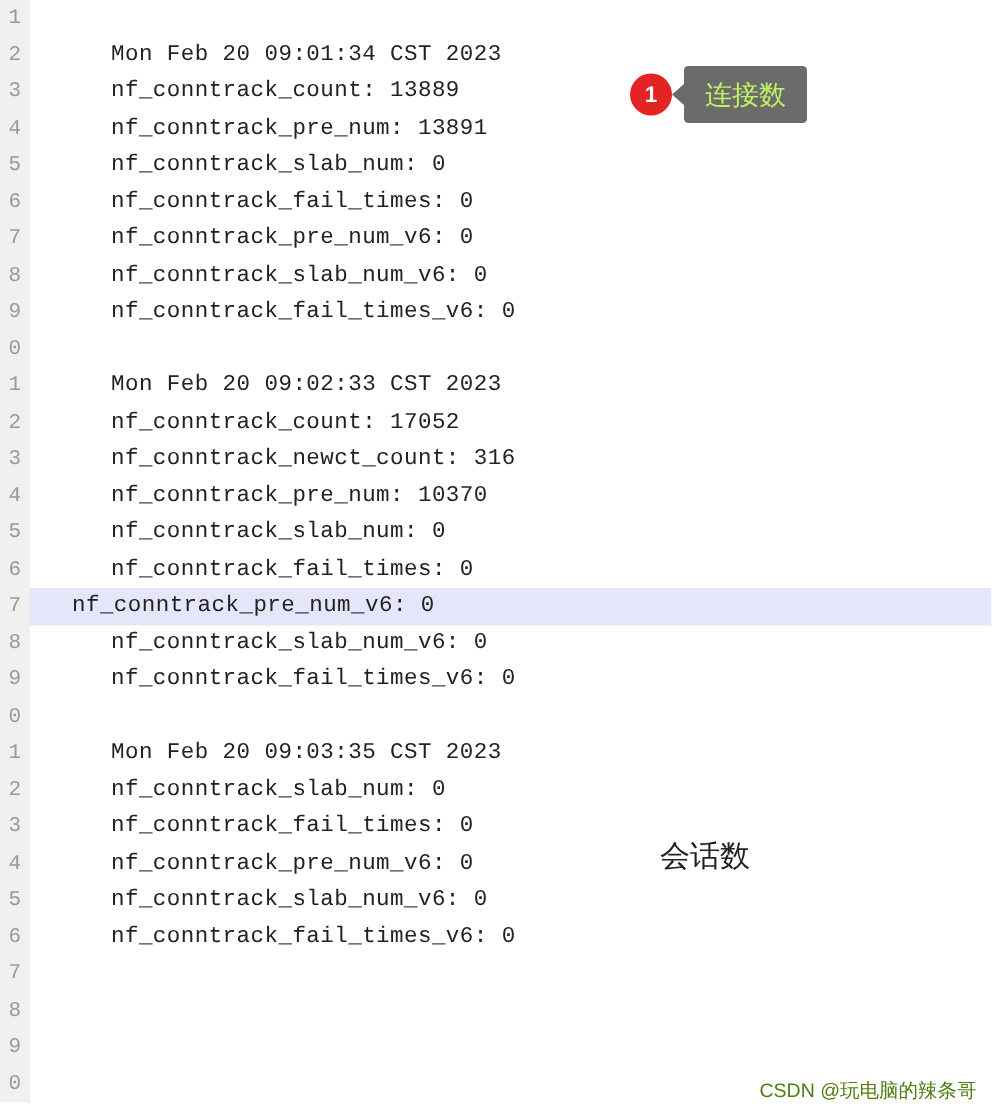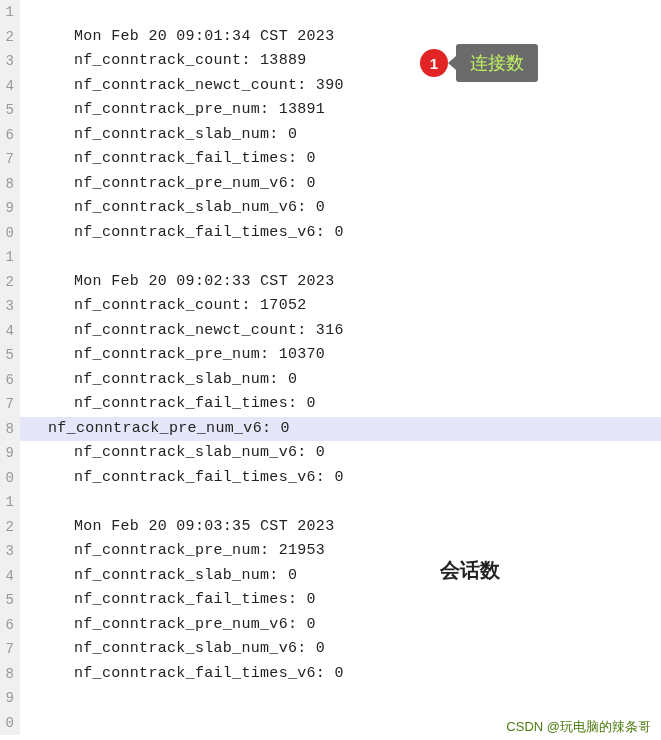--- a/index.html
+++ b/index.html
@@ -96,21 +96,20 @@
       border-bottom: 7px solid transparent;
       border-right: 8px solid #6b6b6b;
     }
     .annotation {
       position: absolute;
       left: 440px;
       top: 557px;
       font-family: "Microsoft YaHei", sans-serif;
       font-size: 20px;
       color: #222;
-      font-weight: bold;
     }
     .watermark {
       position: absolute;
       right: 10px;
       bottom: 4px;
       font-family: "Microsoft YaHei", sans-serif;
       font-size: 13px;
       color: #4d7c0f;
     }
   </style>
@@ -147,40 +146,38 @@
     <div class="gutter-line">6</div>
     <div class="gutter-line">7</div>
     <div class="gutter-line">8</div>
     <div class="gutter-line">9</div>
     <div class="gutter-line">0</div>
   </div>
   <div class="code">
     <div class="code-line"></div>
     <div class="code-line">Mon Feb 20 09:01:34 CST 2023</div>
     <div class="code-line">nf_conntrack_count: 13889</div>
-    <div class="code-line">nf_conntrack_newct_count: 390</div>
     <div class="code-line">nf_conntrack_pre_num: 13891</div>
     <div class="code-line">nf_conntrack_slab_num: 0</div>
     <div class="code-line">nf_conntrack_fail_times: 0</div>
     <div class="code-line">nf_conntrack_pre_num_v6: 0</div>
     <div class="code-line">nf_conntrack_slab_num_v6: 0</div>
     <div class="code-line">nf_conntrack_fail_times_v6: 0</div>
     <div class="code-line"></div>
     <div class="code-line">Mon Feb 20 09:02:33 CST 2023</div>
     <div class="code-line">nf_conntrack_count: 17052</div>
     <div class="code-line">nf_conntrack_newct_count: 316</div>
     <div class="code-line">nf_conntrack_pre_num: 10370</div>
     <div class="code-line">nf_conntrack_slab_num: 0</div>
     <div class="code-line">nf_conntrack_fail_times: 0</div>
     <div class="code-line highlighted">nf_conntrack_pre_num_v6: 0</div>
     <div class="code-line">nf_conntrack_slab_num_v6: 0</div>
     <div class="code-line">nf_conntrack_fail_times_v6: 0</div>
     <div class="code-line"></div>
     <div class="code-line">Mon Feb 20 09:03:35 CST 2023</div>
-    <div class="code-line">nf_conntrack_pre_num: 21953</div>
     <div class="code-line">nf_conntrack_slab_num: 0</div>
     <div class="code-line">nf_conntrack_fail_times: 0</div>
     <div class="code-line">nf_conntrack_pre_num_v6: 0</div>
     <div class="code-line">nf_conntrack_slab_num_v6: 0</div>
     <div class="code-line">nf_conntrack_fail_times_v6: 0</div>
   </div>
 </div>
 
 <div class="callout">
   <div class="callout-badge">1</div>

